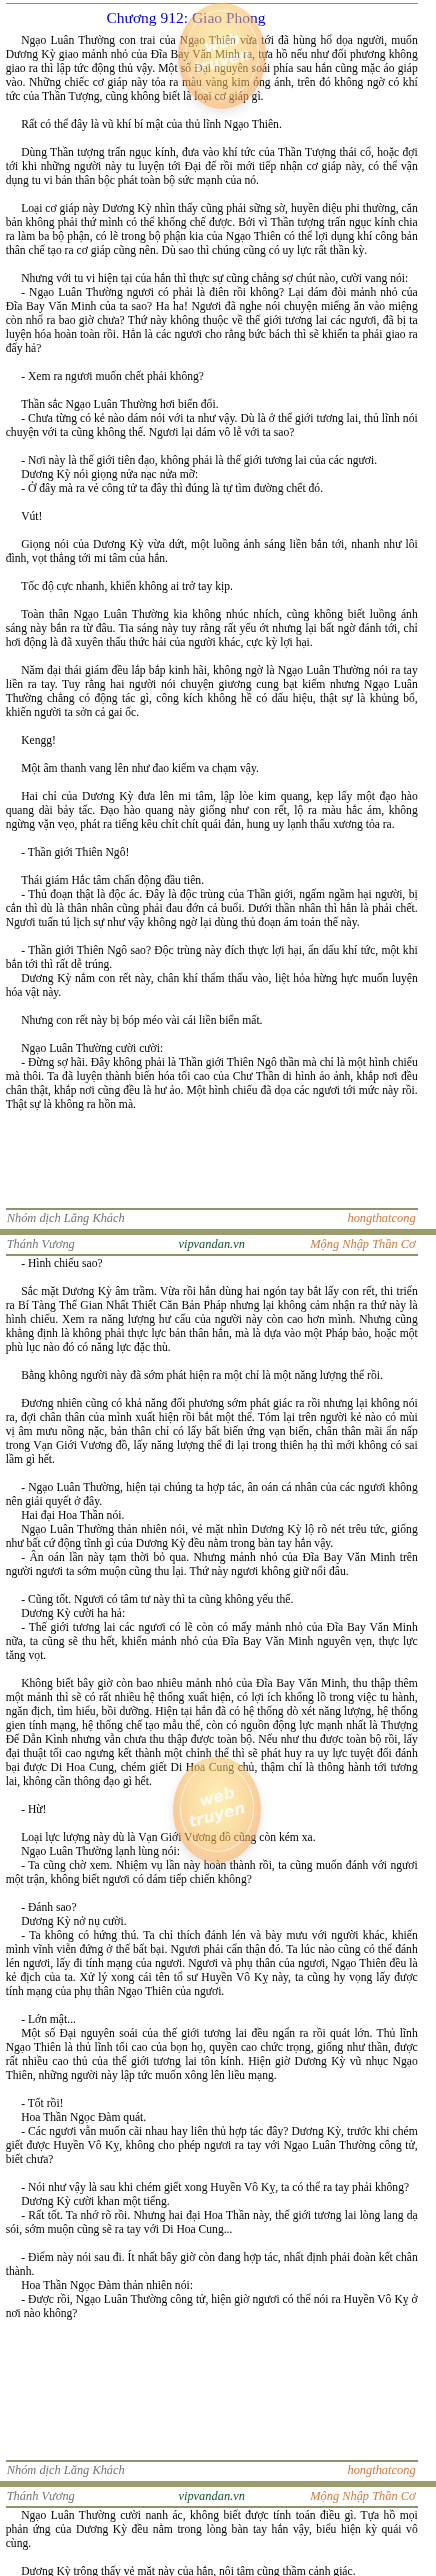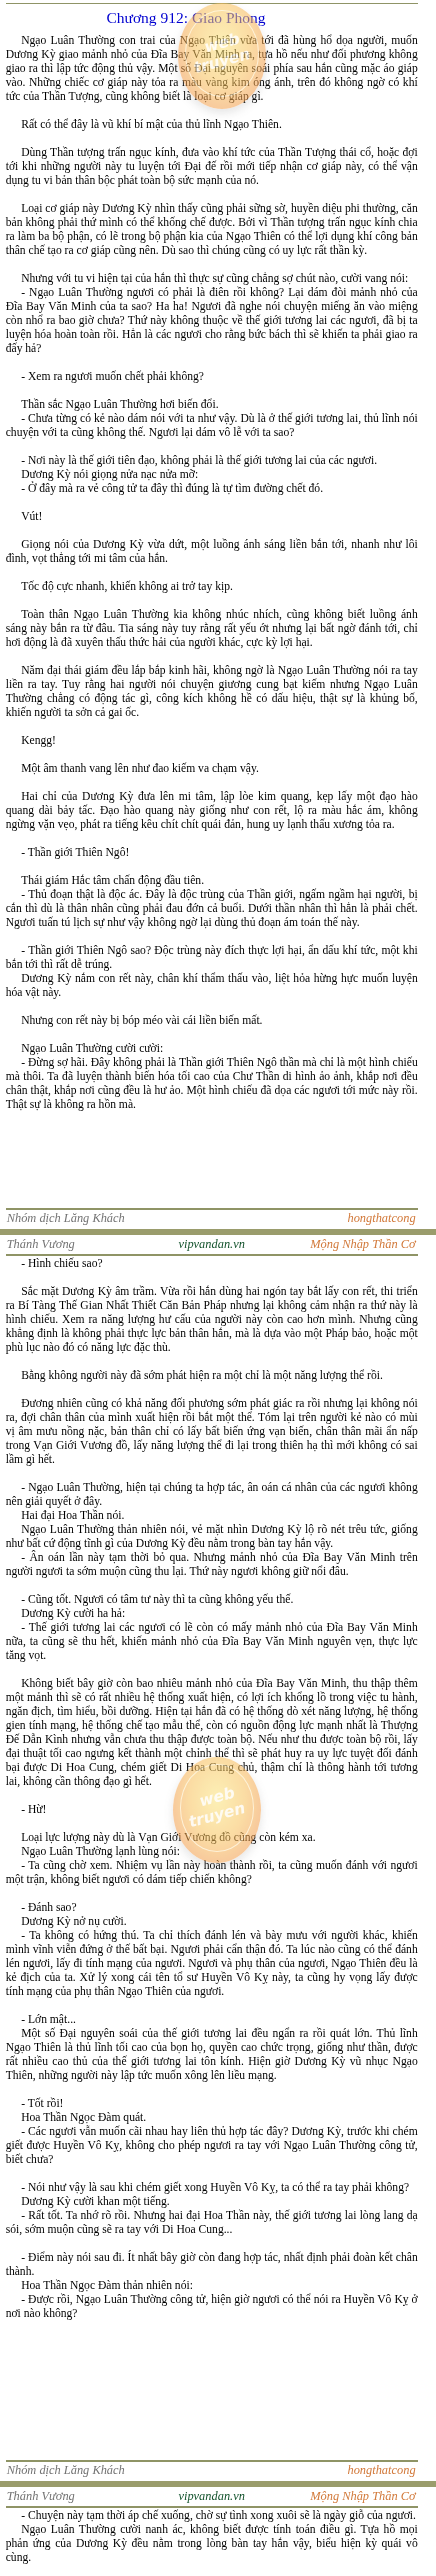--- a/index.html
+++ b/index.html
@@ -122,17 +122,16 @@
 </div>
 <div class="band" style="top:2481px"></div>
 <div class="footer-line" style="top:2490px">
   <span class="l">Thánh Vương</span>
   <span class="c">vipvandan.vn</span>
   <span class="r">Mộng Nhập Thần Cơ</span>
 </div>
 <div class="rule-top" style="top:2506px"></div>
 
 <div class="body-text" id="p3" style="top:2509px">
-    <p>- Chuyện này tạm thời áp chế xuống, chờ sự tình xong xuôi sẽ là ngày giỗ của ngươi.</p>
     <p>Ngạo Luân Thường  cười nanh ác, không biết được tính toán điều gì. Tựa hồ mọi phản ứng của Dương Kỳ đều nằm trong lòng bàn tay hắn vậy, biểu hiện kỳ quái vô cùng.</p>
     <p class="gap">Dương Kỳ trông thấy vẻ mặt này của hắn, nội tâm cũng thầm cảnh giác.</p>
   </div>
 
 
 </body></html>

